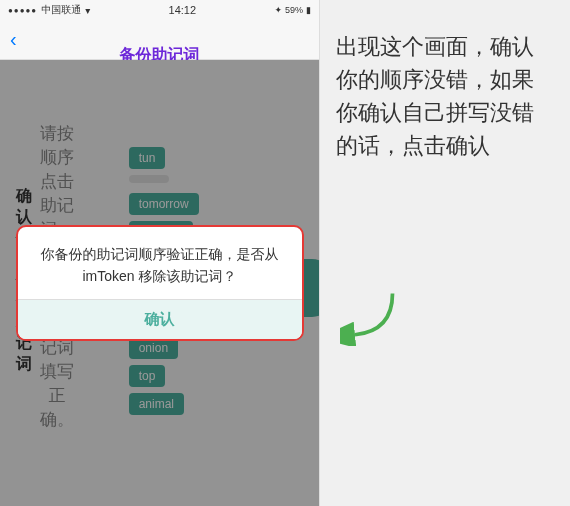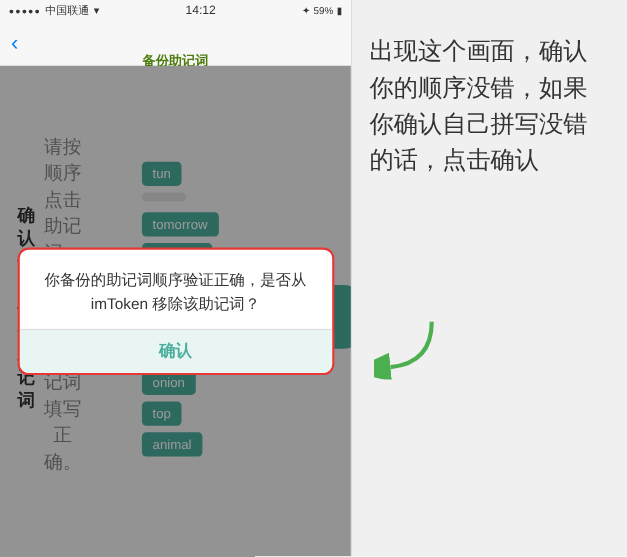--- a/index.html
+++ b/index.html
@@ -53,23 +53,23 @@
       flex-shrink: 0;
     }
     .nav-back {
       position: absolute;
       left: 10px;
       font-size: 20px;
       color: #007aff;
       cursor: pointer;
     }
     .nav-title {
-      font-size: 12px;
+      font-size: 16px;
       font-weight: 600;
-      color: #4d7c0f;
+      color: #6d28d9;
       margin-top: 32px;
     }
 
     
     .content {
       flex: 1;
       background: #f5f5f5;
       display: flex;
       align-items: center;
       padding: 14px 16px;

